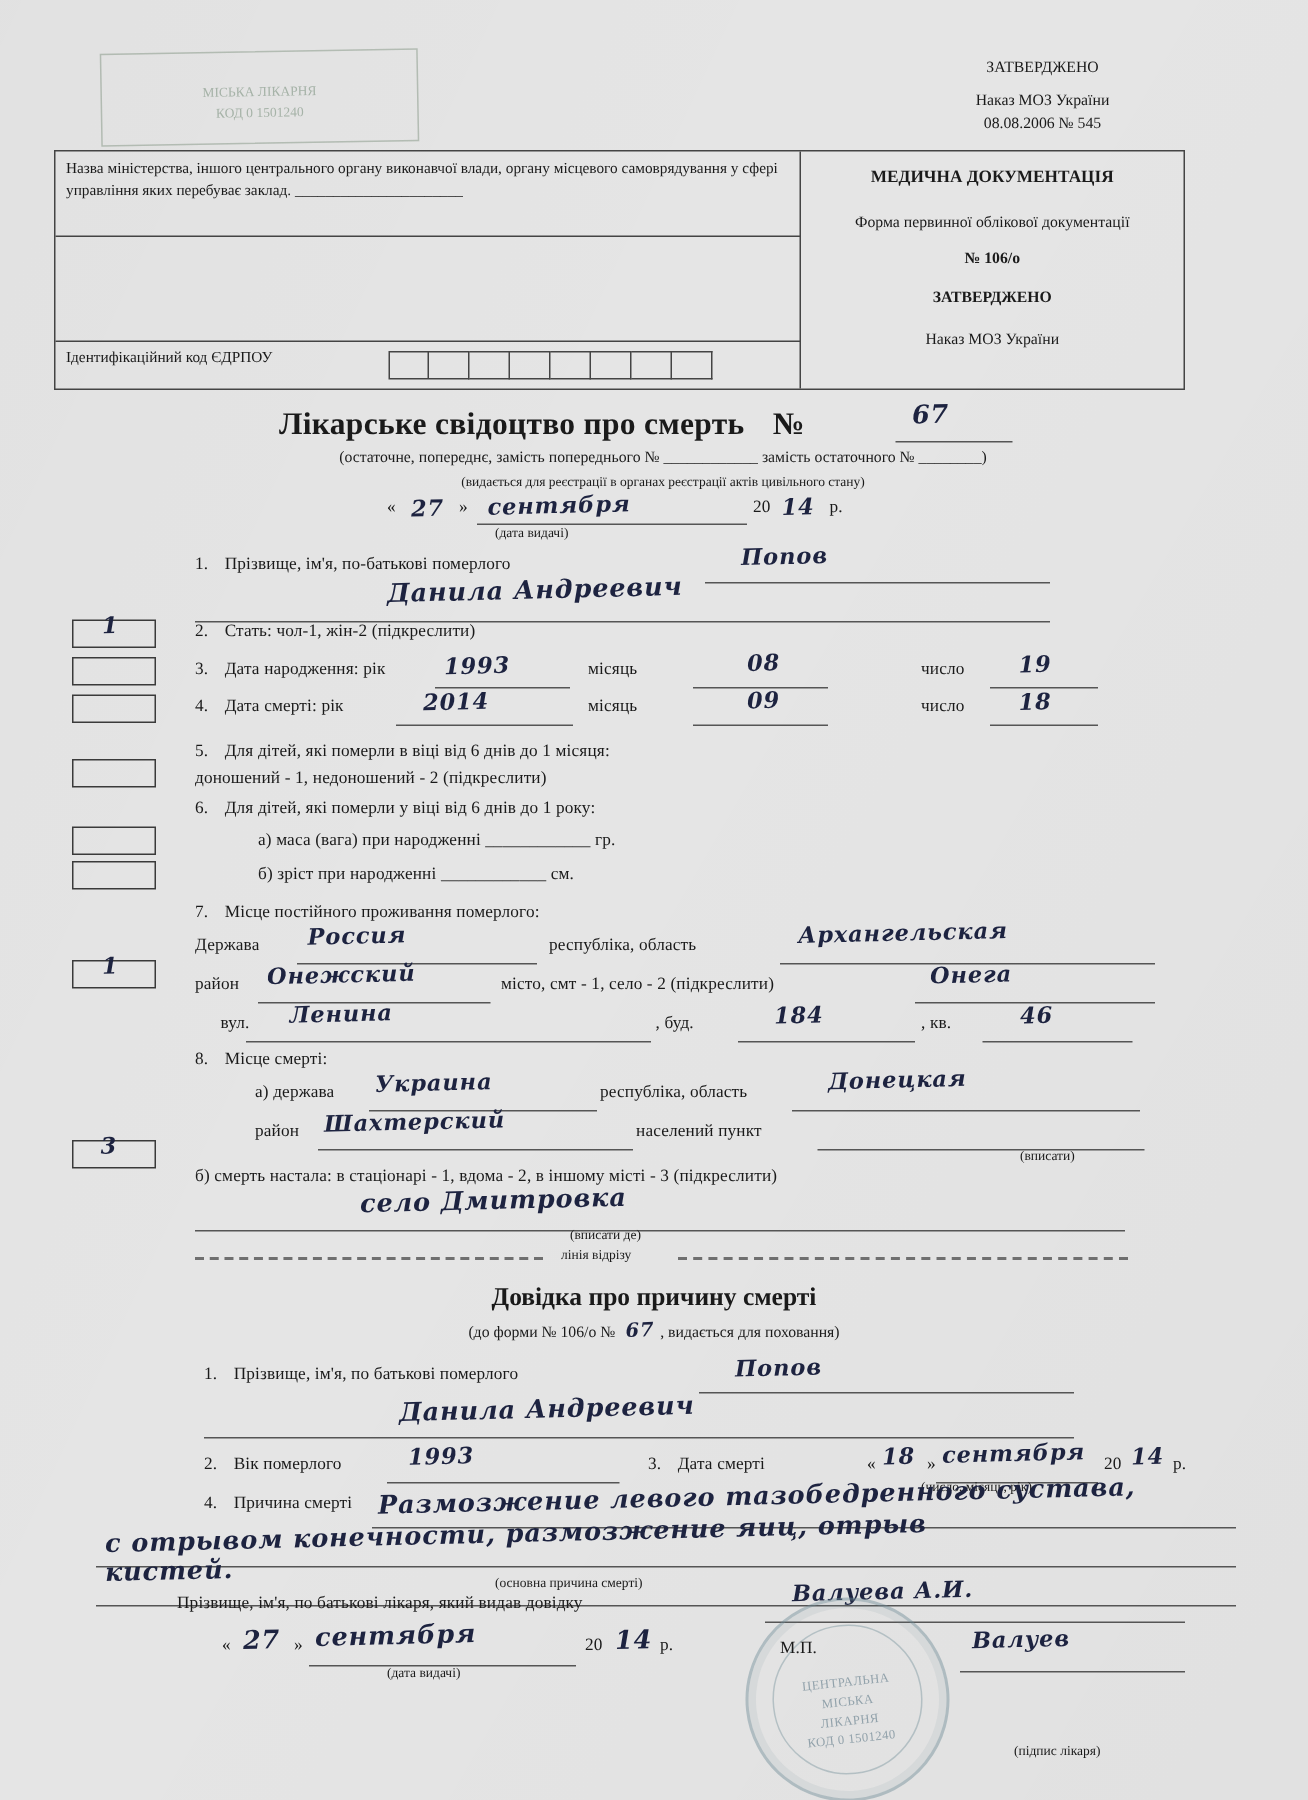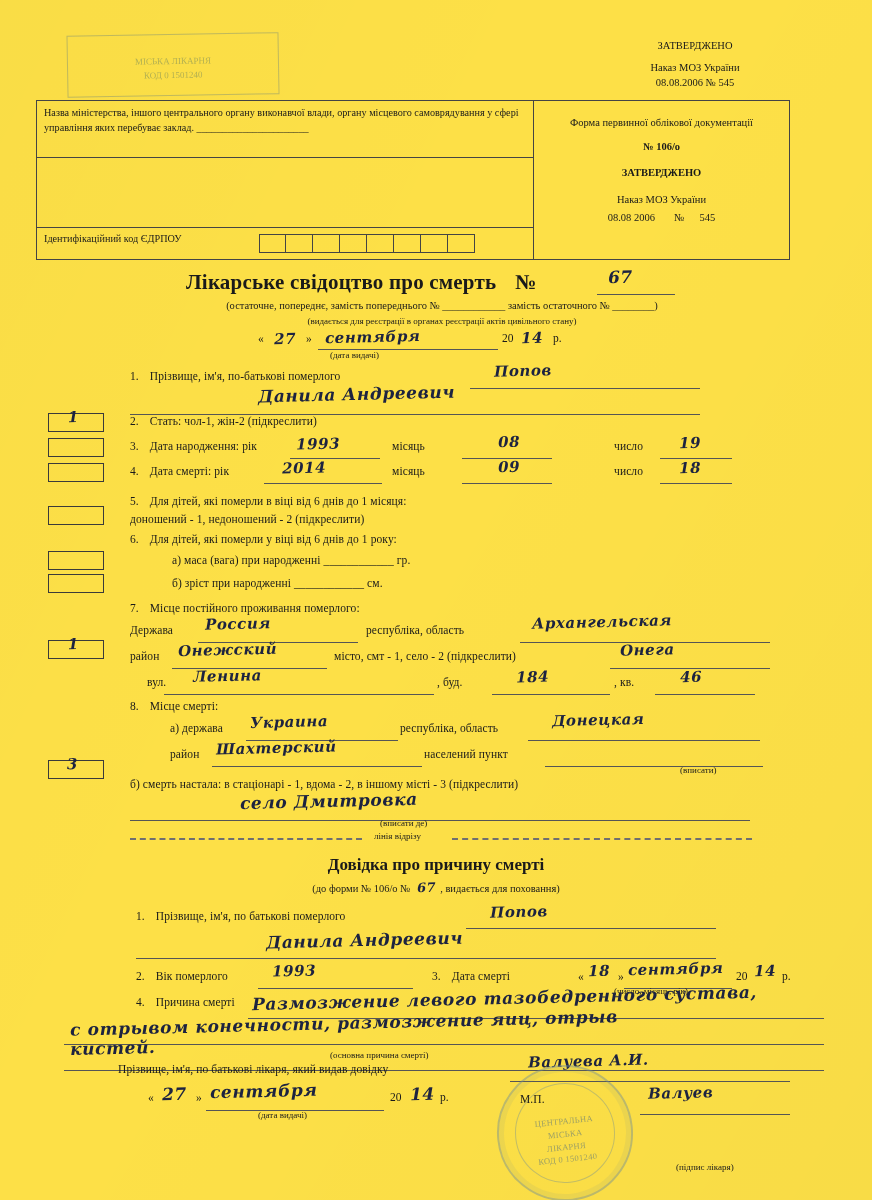--- a/index.html
+++ b/index.html
@@ -11,21 +11,21 @@
     width: 872px;
     height: 1200px;
     position: relative;
     font-family: "Liberation Serif", serif;
     color: #1a1a1a;
     overflow: hidden;
   }
   .page {
     position: absolute;
     inset: 0;
-    background: #fde047;
+    background: #e5e5e5;
   }
   
   .page:before {
     content: "";
     position: absolute;
     inset: 0;
     background:
       linear-gradient(115deg, rgba(0,0,0,0.015) 0%, rgba(0,0,0,0) 40%),
       linear-gradient(300deg, rgba(0,0,0,0.02) 0%, rgba(0,0,0,0) 55%);
     pointer-events: none;
@@ -176,31 +176,25 @@
         <div></div>
         <div></div>
         <div></div>
         <div></div>
         <div></div>
         <div></div>
       </div>
     </div>
 
     <div class="cell-right">
+      <div class="rcell" style="padding-top:9px; font-weight:bold; font-size:11.5px;">МЕДИЧНА ДОКУМЕНТАЦІЯ</div>
       <div class="rcell" style="padding-top:14px;">Форма первинної облікової документації</div>
       <div class="rcell" style="padding-top:8px; font-weight:bold;">№ 106/о</div>
       <div class="rcell" style="padding-top:10px; font-weight:bold;">ЗАТВЕРДЖЕНО</div>
       <div class="rcell" style="padding-top:12px;">Наказ МОЗ  України</div>
-      <div class="rcell" style="padding-top:2px;">
-        <span>08.08 2006</span>
-        <span style="display:inline-block;width:14px"></span>
-        <span>№</span>
-        <span style="display:inline-block;width:10px"></span>
-        <span>545</span>
-      </div>
     </div>
   </div>
 
   <h1 class="doc-title abs" style="left:186px; top:270px;">
     <span>Лікарське свідоцтво про смерть</span>
     <span style="display:inline-block;width:8px"></span>
     <span>№</span>
   </h1>
   <div class="abs ul" style="left:597px; top:268px; width:78px; height:26px;"></div>
   <div class="abs hand s1" style="left:608px; top:267px;">67</div>

